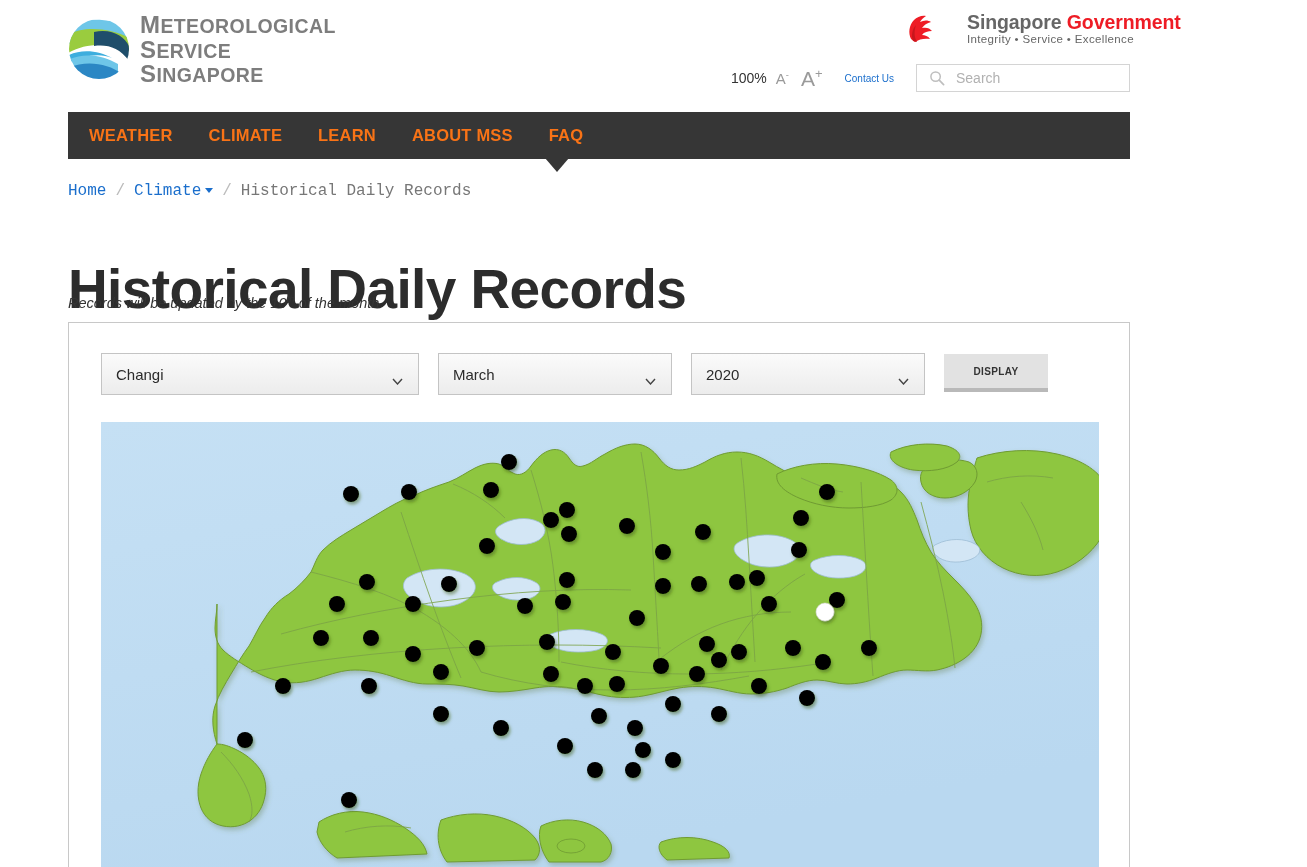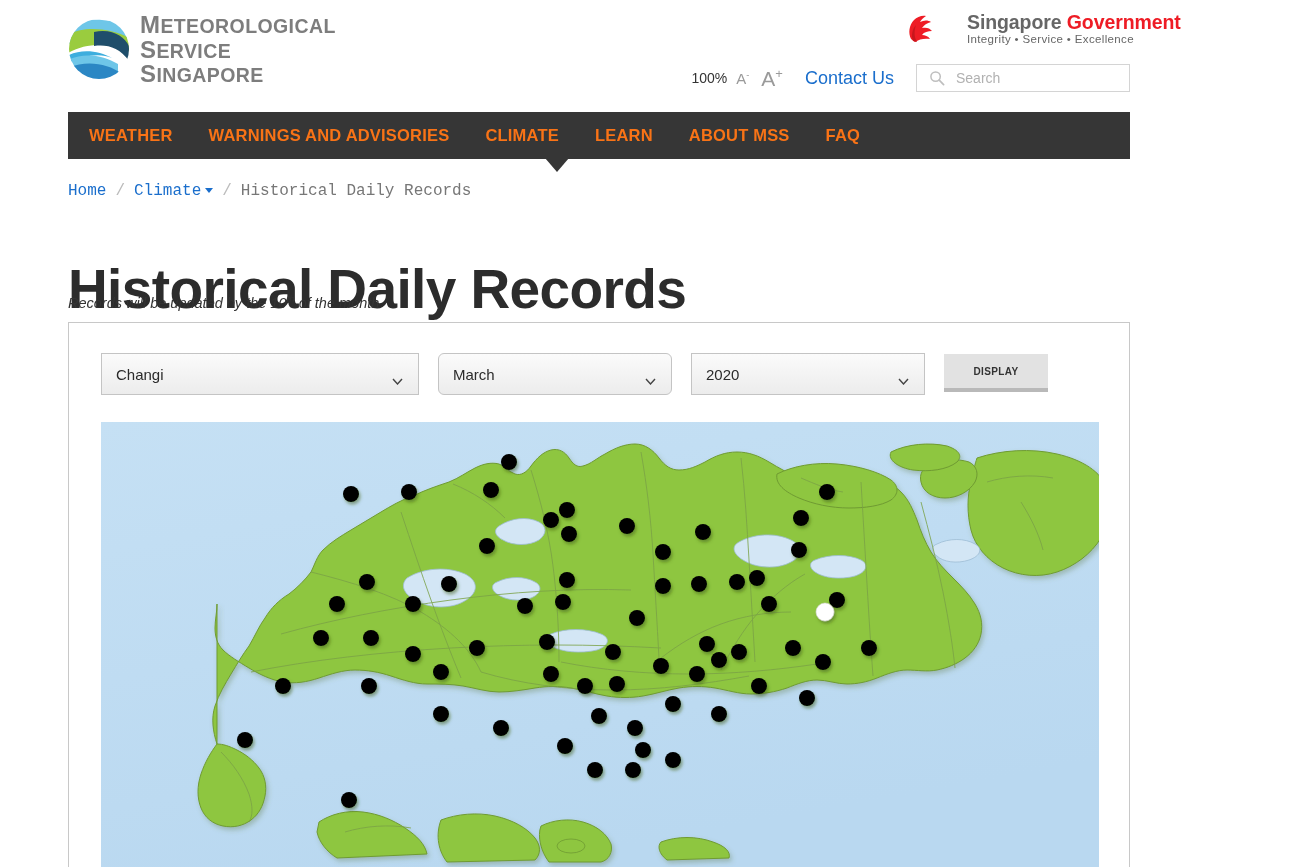--- a/index.html
+++ b/index.html
@@ -108,21 +108,21 @@
   .a-minus sup, .a-plus sup { font-size: 0.62em; }
   .a-plus {
     color: #9a9a9a;
     font-size: 21px;
     margin-right: 22px;
     cursor: pointer;
     line-height: 1;
   }
   .contact-us {
     color: #1a6ecc;
-    font-size: 18px;
+    font-size: 10px;
     text-decoration: none;
     margin-right: 22px;
     white-space: nowrap;
   }
   .search-box {
     width: 214px; height: 28px;
     border: 1px solid #d4d4d4;
     background: #ffffff;
     display: flex;
     align-items: center;
@@ -251,21 +251,21 @@
     height: 42px;
     margin-right: 19px;
     background: linear-gradient(#fbfbfb, #ececec);
     border: 1px solid #c4c4c4;
     box-sizing: border-box;
     display: flex;
     align-items: center;
     cursor: pointer;
   }
   .select-wrap.w-station { width: 318px; }
-  .select-wrap.w-month   { width: 234px; border-radius: 6px; }
+  .select-wrap.w-month   { width: 234px; }
   .select-wrap.w-year    { width: 234px; }
   .select-value {
     font-size: 15px;
     color: #2b2b2b;
     padding-left: 14px;
     flex: 1;
     white-space: nowrap;
   }
   .select-chevron {
     width: 11px; height: 7px;
@@ -374,21 +374,20 @@
           </svg>
         </span>
         <input class="search-input" type="text" placeholder="Search" style="">
       </div>
     </div>
   </div>
 
   <div class="navbar">
     <div class="nav-list">
       <span class="nav-item">WEATHER</span>
-      <span class="nav-item">WARNINGS AND ADVISORIES</span>
       <span class="nav-item">CLIMATE</span>
       <span class="nav-item">LEARN</span>
       <span class="nav-item">ABOUT MSS</span>
       <span class="nav-item">FAQ</span>
     </div>
   </div>
   <div class="nav-caret"></div>
 
   <div class="breadcrumb">
     <a class="crumb-link" href="#">Home</a>

